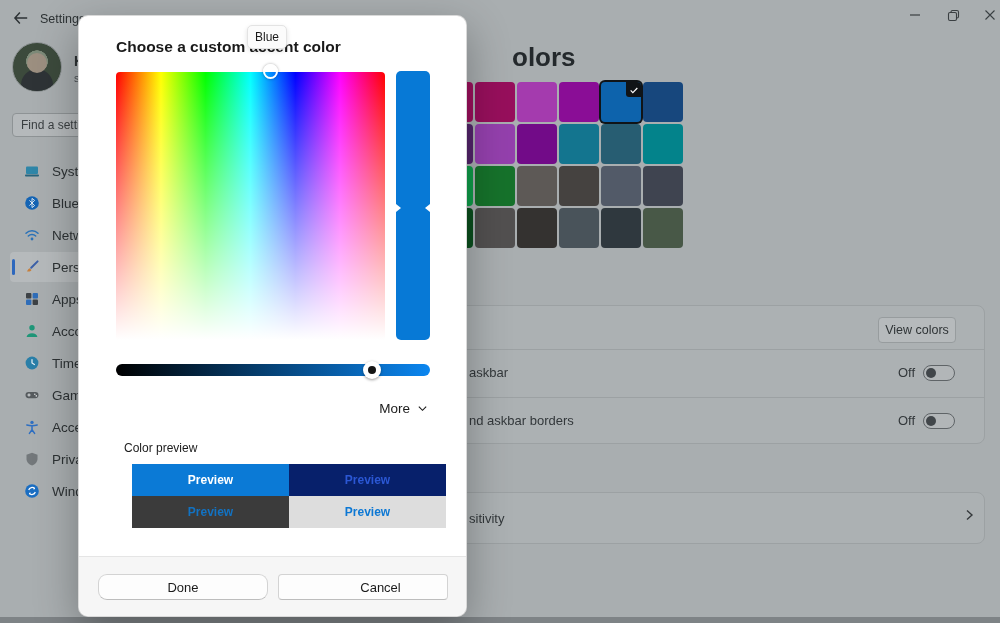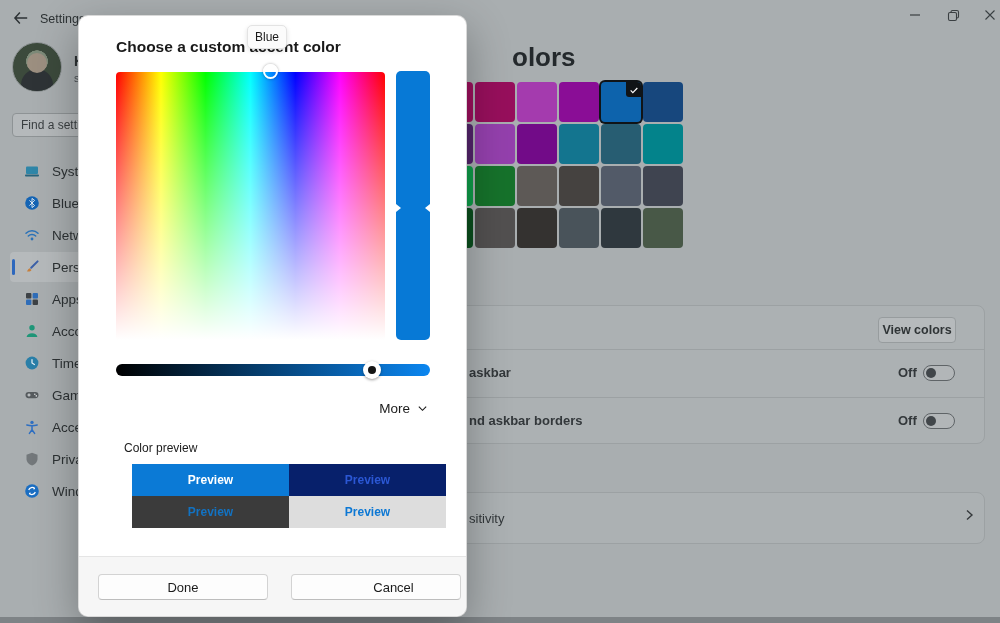--- a/index.html
+++ b/index.html
@@ -83,22 +83,22 @@
               display:flex; align-items:center; gap:7px; }
   .cp-label { position:absolute; left:37px; top:425px; font-size:12px; color:#1b1b1b;margin-left:8px; }
   .preview-grid { position:absolute; left:37px; top:448px; width:314px; height:64px; display:grid;
                   grid-template-columns:157px 157px; grid-auto-rows:32px;padding-left:16px; }
   .preview-cell { display:flex; align-items:center; justify-content:center; font-size:12px; font-weight:600; }
   .dlg-footer { position:absolute; left:0; bottom:0; width:100%; height:60px; background:#f6f6f6;
                 border-top:1px solid #e5e5e5; border-radius:0 0 10px 10px; }
   .dlg-btn { position:absolute; top:17px; width:170px; height:26px; background:#fdfdfd;
              border:1px solid #d3d3d3; border-bottom-color:#bdbdbd; border-radius:4px; font-size:13px;
              color:#1b1b1b; display:flex; align-items:center; justify-content:center; }
-  .btn-done { left:19px; }
-  .btn-cancel { left:212px;padding-left:35px; }
+  .btn-done { left:19px;border-radius:9px; }
+  .btn-cancel { left:199px;padding-left:35px; }
   svg { display:block; }
 </style>
 </head>
 <body>
 
 <div id="screen">
 
   <div class="back-btn">
     <svg width="18" height="18" viewBox="0 0 16 16">
         <path d="M7 3.2 2.6 8 7 12.8 M3 8h10.5" stroke="#2d3234" stroke-width="1.3" fill="none"></path>
@@ -264,21 +264,21 @@
       <div class="swatch" style="background: rgb(82, 90, 104);"></div>
       <div class="swatch" style="background: rgb(63, 68, 80);"></div>
       <div class="swatch" style="background: rgb(11, 79, 30);"></div>
       <div class="swatch" style="background: rgb(82, 80, 80);"></div>
       <div class="swatch" style="background: rgb(52, 50, 48);"></div>
       <div class="swatch" style="background: rgb(73, 83, 90);"></div>
       <div class="swatch" style="background: rgb(47, 56, 62);"></div>
       <div class="swatch" style="background: rgb(72, 88, 71);"></div>
     </div>
 
-  <div class="bg-card" style="top:305px; width:545px; height:139px;font-weight:bold;">
+  <div class="bg-card" style="top:305px; width:545px; height:139px;">
     <div class="view-colors-btn">View colors</div>
     <div class="bg-divider" style="top:43px;"></div>
     <div class="frag-text" style="top:59px;text-align:right;">askbar</div>
     <div class="off-label" style="top:59px;">Off</div>
     <div class="toggle" style="top:59px;">
         <span class="knob"></span>
       </div>
     <div class="bg-divider" style="top:91px;"></div>
     <div class="frag-text" style="top:107px;">nd askbar borders</div>
     <div class="off-label" style="top:107px;">Off</div>

